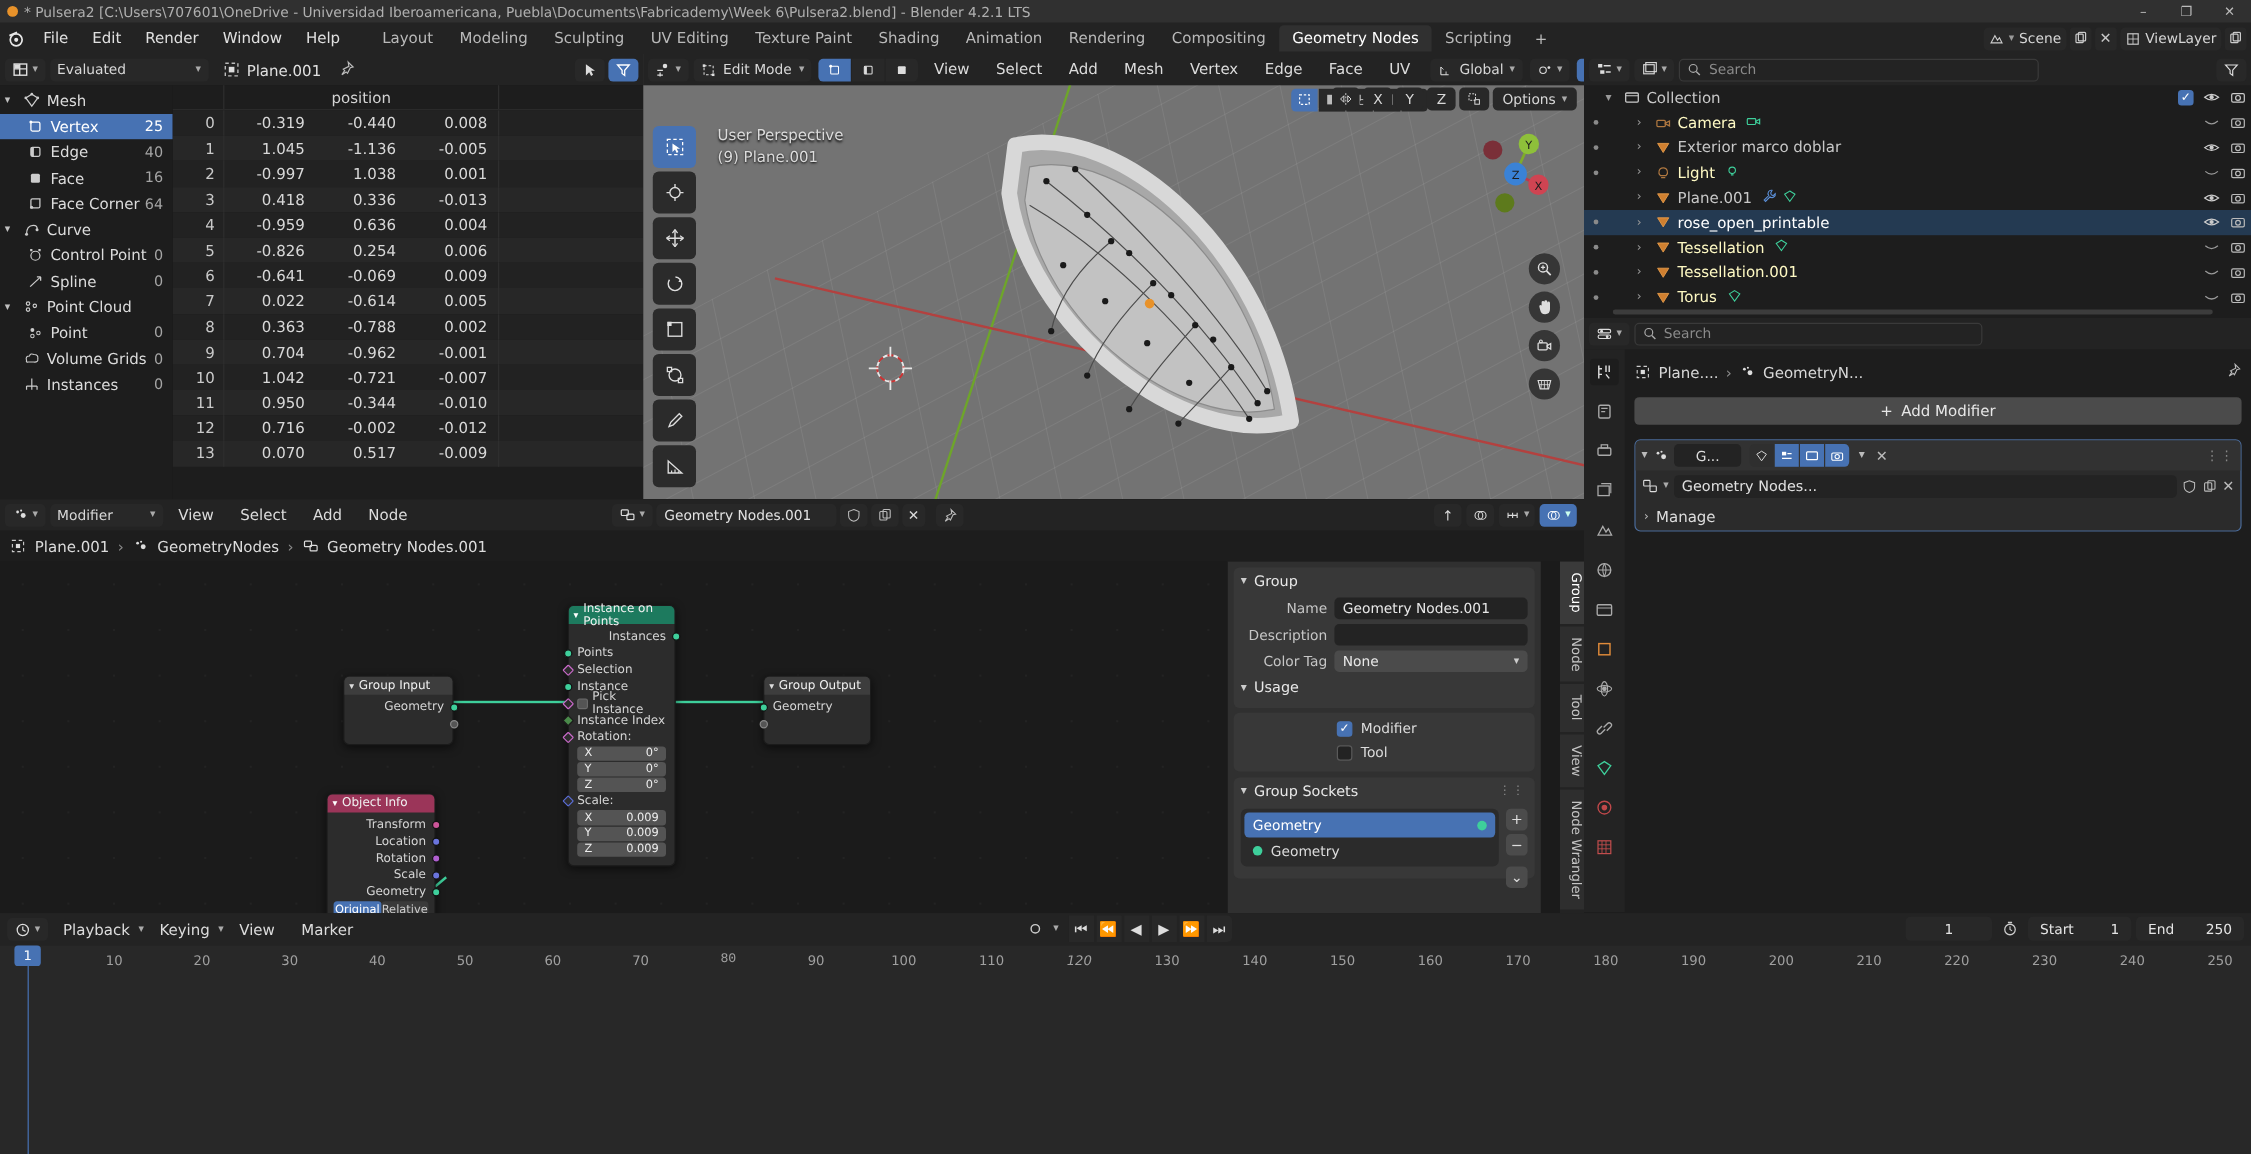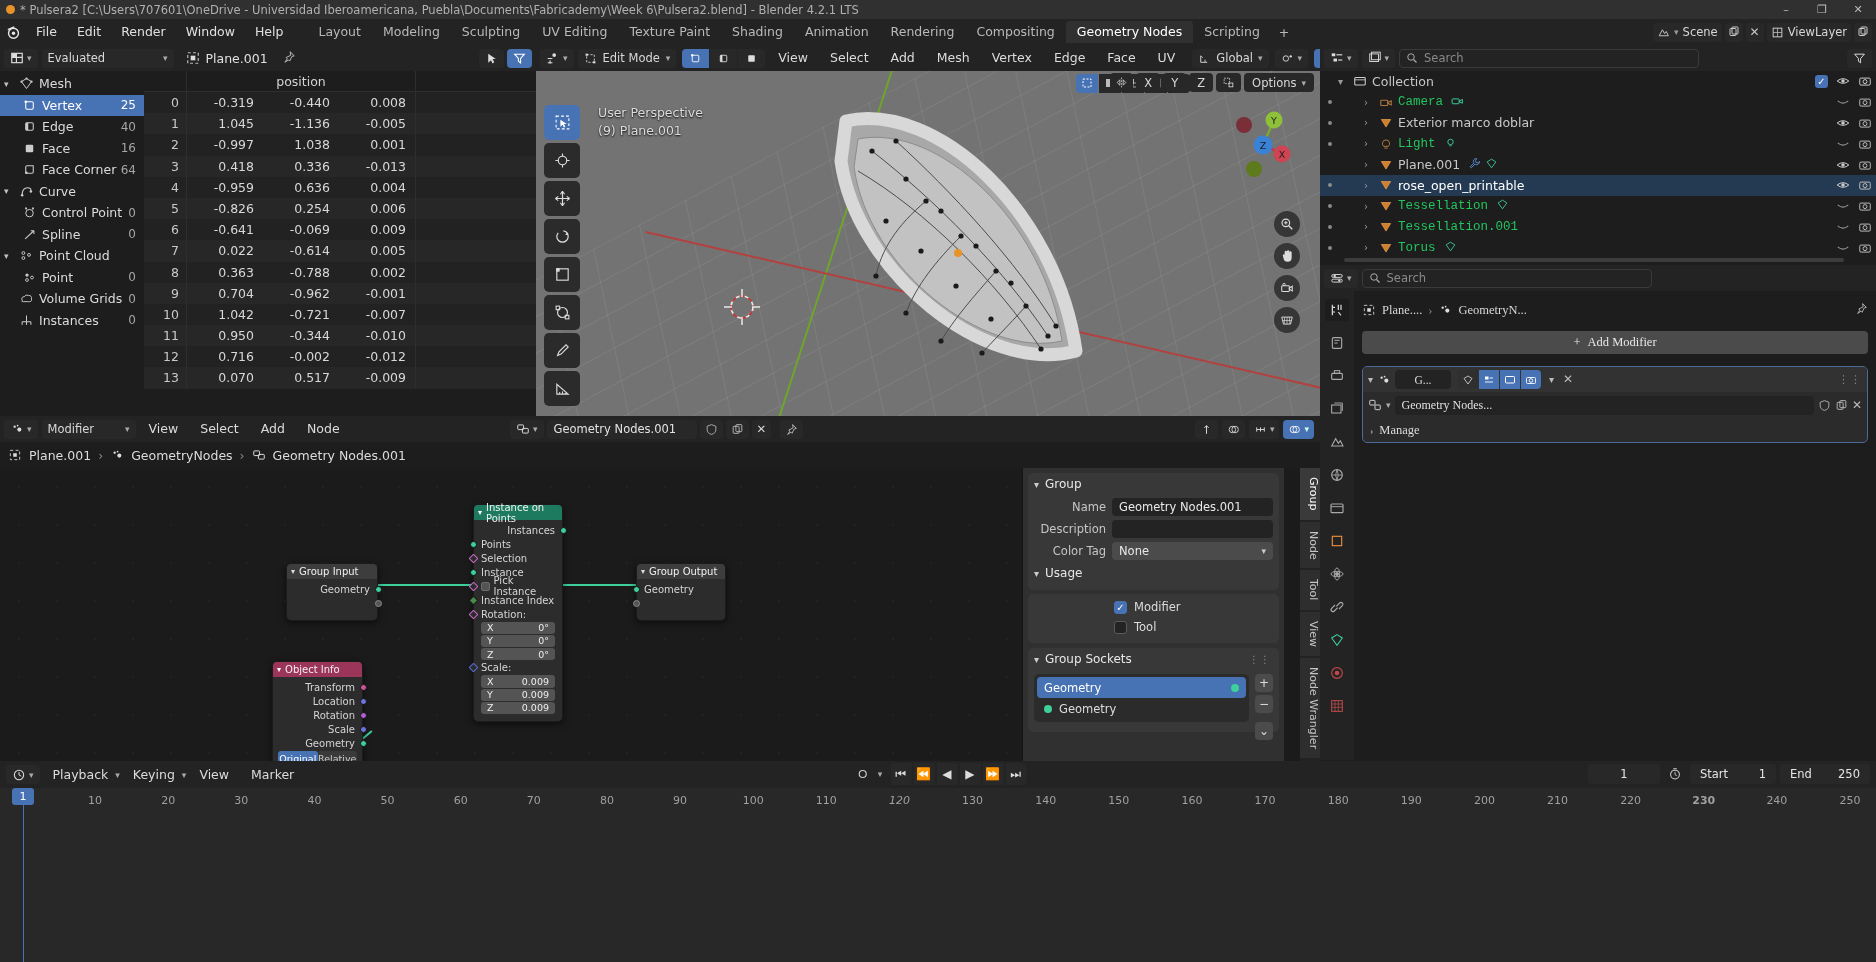--- a/index.html
+++ b/index.html
@@ -96,30 +96,30 @@
   
   #outliner { left: 1320px; top: 45px; width: 556px; height: 220px; background: #1d1d1d; }
   .ol-body { position: relative; }
   .ol-row { height: 20.8px; display: flex; align-items: center; font-size: 12.5px; color: #c8c8c8;
             position: relative; padding-left: 18px; }
   .ol-row.sel { background: #243a52; color: #fff; }
   .ol-row .dot { width: 4px; height: 4px; border-radius: 50%; background: #8a8a8a; margin-right: 10px; flex:0 0 auto;}
   .ol-row .chev { width: 12px; color: #9a9a9a; font-size: 10px; flex:0 0 auto; }
   .ol-row .nm { margin-left: 5px; white-space: nowrap; }
   .ol-row .rt { position: absolute; right: 4px; display: flex; align-items: center; gap: 8px; }
-  .ol-dim { color: #22c55e; font-family: Liberation Mono, monospace; }
+  .ol-dim { color: #fef9c3; }
   .ol-scroll { position:absolute; left: 24px; bottom: 3px; width: 500px; height: 4px; background: #3c3c3c; border-radius: 2px;}
 
   
   #properties { left: 1320px; top: 265px; width: 556px; height: 495px; background: #1d1d1d; }
   .pr-tabs { position: absolute; left: 0; top: 26px; width: 34px; bottom: 0; background: #232323;
              display: flex; flex-direction: column; align-items: center; padding-top: 8px; gap: 11px; }
   .pr-tab { width: 24px; height: 22px; display: flex; align-items: center; justify-content: center; color: #aeaeae; border-radius:3px;}
   .pr-tab.active { background: #1d1d1d; color: #fff; }
-  .pr-main { position: absolute; left: 34px; top: 26px; right: 0; bottom: 0; padding: 6px 8px; font-family: Liberation Serif, serif; }
+  .pr-main { position: absolute; left: 34px; top: 26px; right: 0; bottom: 0; padding: 6px 8px; }
   .breadcrumb { display: flex; align-items: center; gap: 6px; font-size: 12.5px; color: #d8d8d8; height: 26px;}
   .add-mod { height: 23px; background: #4b4b4b; border-radius: 4px; display: flex; align-items: center;
              justify-content: center; gap: 7px; color: #e7e7e7; font-size: 12.5px; margin-top: 8px; }
   .mod-box { margin-top: 12px; border: 1px solid #4a6a98; border-radius: 5px; background: #2b2b2b; }
   .mod-hdr { height: 25px; display: flex; align-items: center; gap: 4px; padding: 0 5px; background: #323232; border-radius: 4px 4px 0 0;}
   .mod-row2 { height: 26px; display: flex; align-items: center; gap: 4px; padding: 0 5px; }
   .mod-field { flex: 1; height: 19px; background: #232323; border-radius: 4px; display: flex; align-items: center;
                padding: 0 7px; font-size: 12px; color: #e0e0e0; }
   .mod-manage { height: 24px; display: flex; align-items: center; gap: 6px; padding: 0 7px; font-size: 12.5px; color: #dcdcdc; }
 
@@ -1576,36 +1576,36 @@
     <div class="tl-ruler">
       <div id="tl-ticks">
           <div class="tick" style="left: 22px;">1</div>
           <div class="tick" style="left: 95.12px;">10</div>
           <div class="tick" style="left: 168.24px;">20</div>
           <div class="tick" style="left: 241.36px;">30</div>
           <div class="tick" style="left: 314.48px;">40</div>
           <div class="tick" style="left: 387.6px;">50</div>
           <div class="tick" style="left: 460.72px;">60</div>
           <div class="tick" style="left: 533.84px;">70</div>
-          <div class="tick" style="left: 606.96px;">80</div>
+          <div class="tick" style="left: 606.96px; font-family: Liberation Mono, monospace;">80</div>
           <div class="tick" style="left: 680.08px;">90</div>
           <div class="tick" style="left: 753.2px;">100</div>
           <div class="tick" style="left: 826.32px;">110</div>
           <div class="tick" style="left: 899.44px; font-style: italic;">120</div>
           <div class="tick" style="left: 972.56px;">130</div>
           <div class="tick" style="left: 1045.68px;">140</div>
           <div class="tick" style="left: 1118.8px;">150</div>
           <div class="tick" style="left: 1191.92px;">160</div>
           <div class="tick" style="left: 1265.04px;">170</div>
           <div class="tick" style="left: 1338.16px;">180</div>
           <div class="tick" style="left: 1411.28px;">190</div>
           <div class="tick" style="left: 1484.4px;">200</div>
           <div class="tick" style="left: 1557.52px;">210</div>
           <div class="tick" style="left: 1630.64px;">220</div>
-          <div class="tick" style="left: 1703.76px; font-weight: bold;">230</div>
+          <div class="tick" style="left: 1703.76px;">230</div>
           <div class="tick" style="left: 1776.88px;">240</div>
           <div class="tick" style="left: 1850px;">250</div>
         </div>
       <div class="playhead" style="left:12px;">1</div>
       <div class="playhead-line" style="left:22.5px;"></div>
     </div>
   </div>
 
 </div>
 

